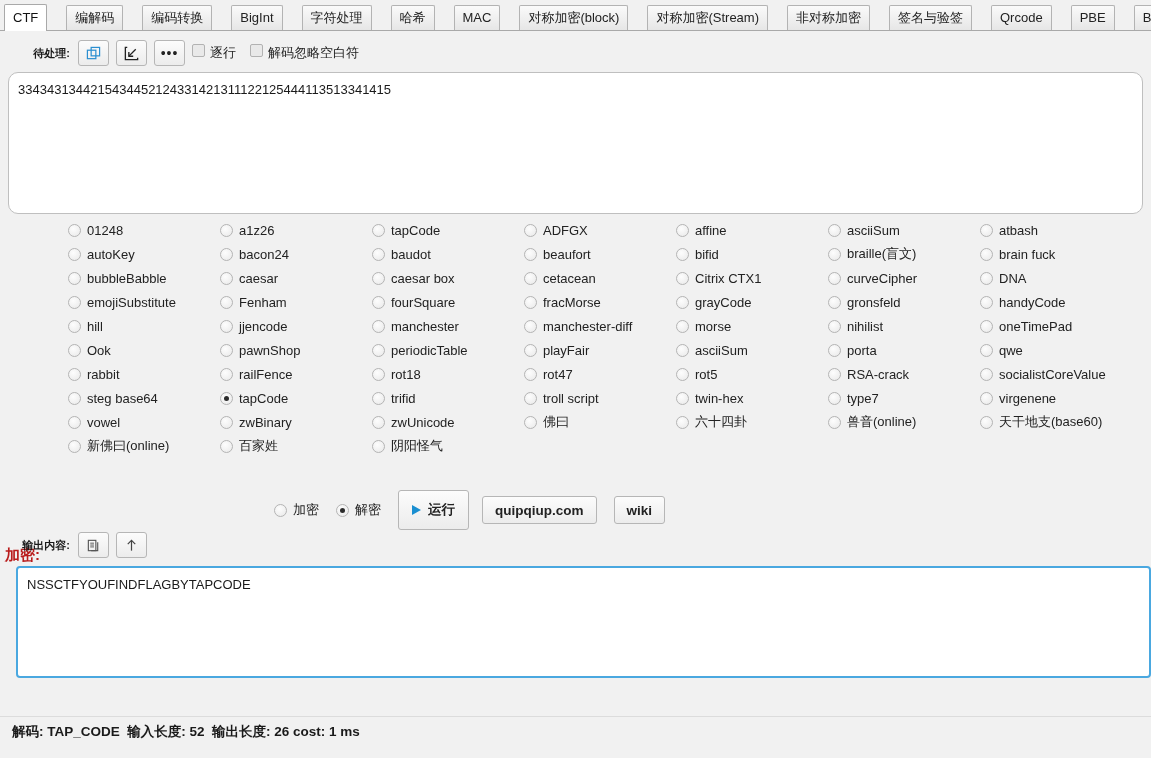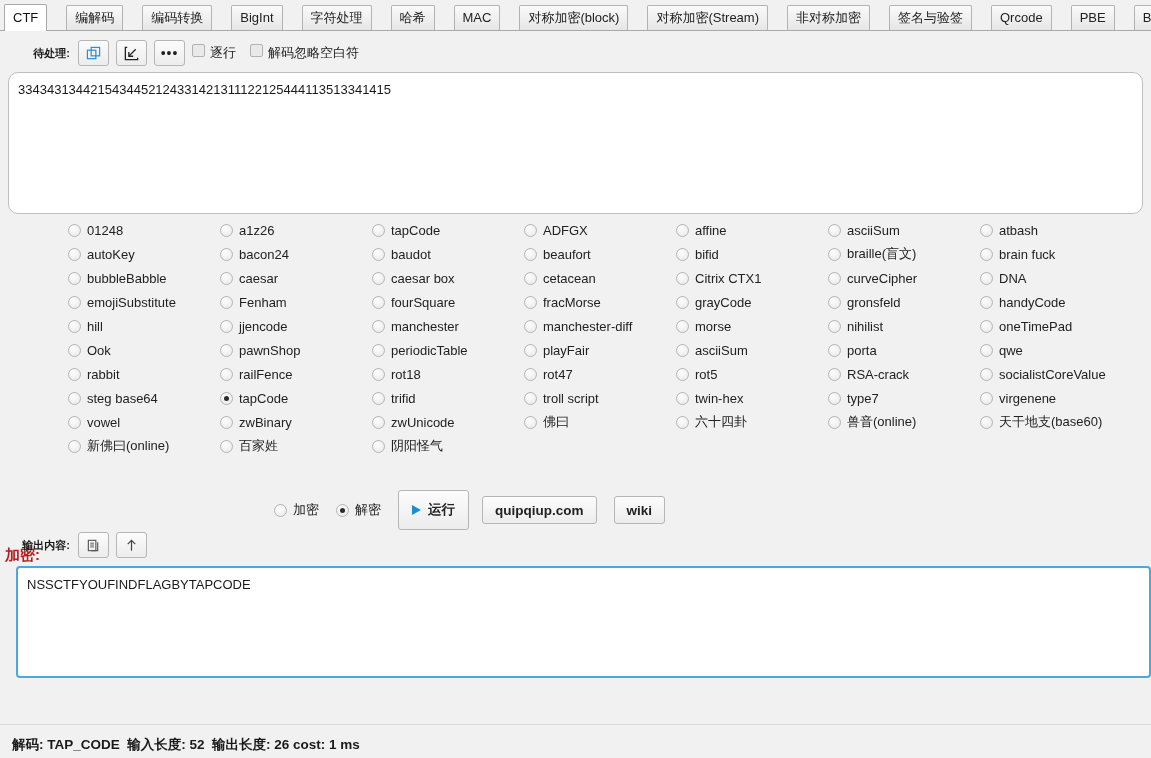--- a/index.html
+++ b/index.html
@@ -193,23 +193,23 @@
   .toolbar-out {
     position: absolute; left: 0; top: 531px;
     width: 946px; height: 28px;
     display: flex; align-items: center;
   }
   .toolbar-out .row-label { width: 78px; text-align: right; padding-right: 8px; }
 
   
   .statusbar {
     position: absolute;
-    left: 0; bottom: 4px;
+    left: 0; bottom: 12px;
     width: 1151px; height: 30px;
-    display: flex; align-items: flex-end;
+    display: flex; align-items: center;
     background: #f1f1f1;
     border-top: 1px solid #dcdcdc;
   }
   .status-text {
     padding-left: 12px;
     font-size: 13.5px; font-weight: bold; color: #1a1a1a;
     white-space: pre;
   }
   .watermark {
     position: absolute;

